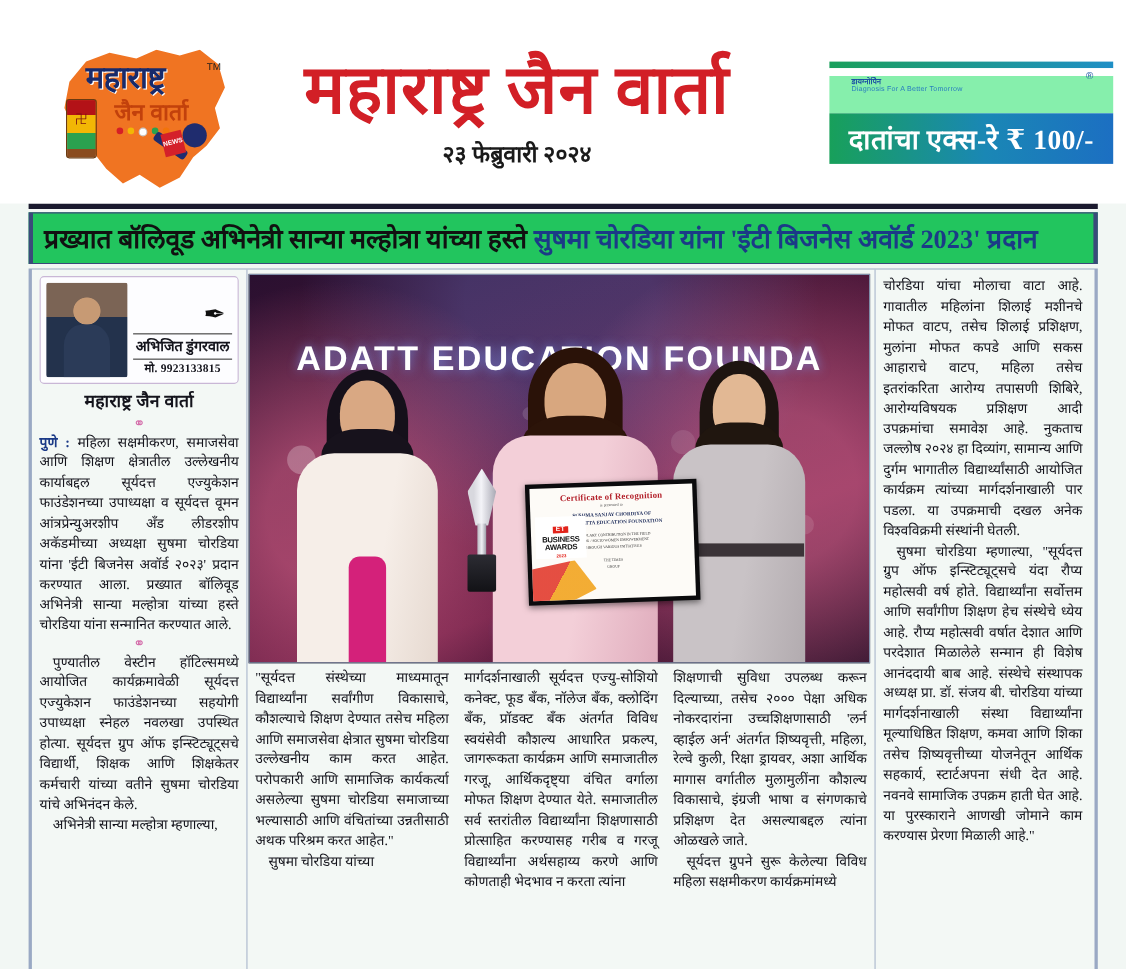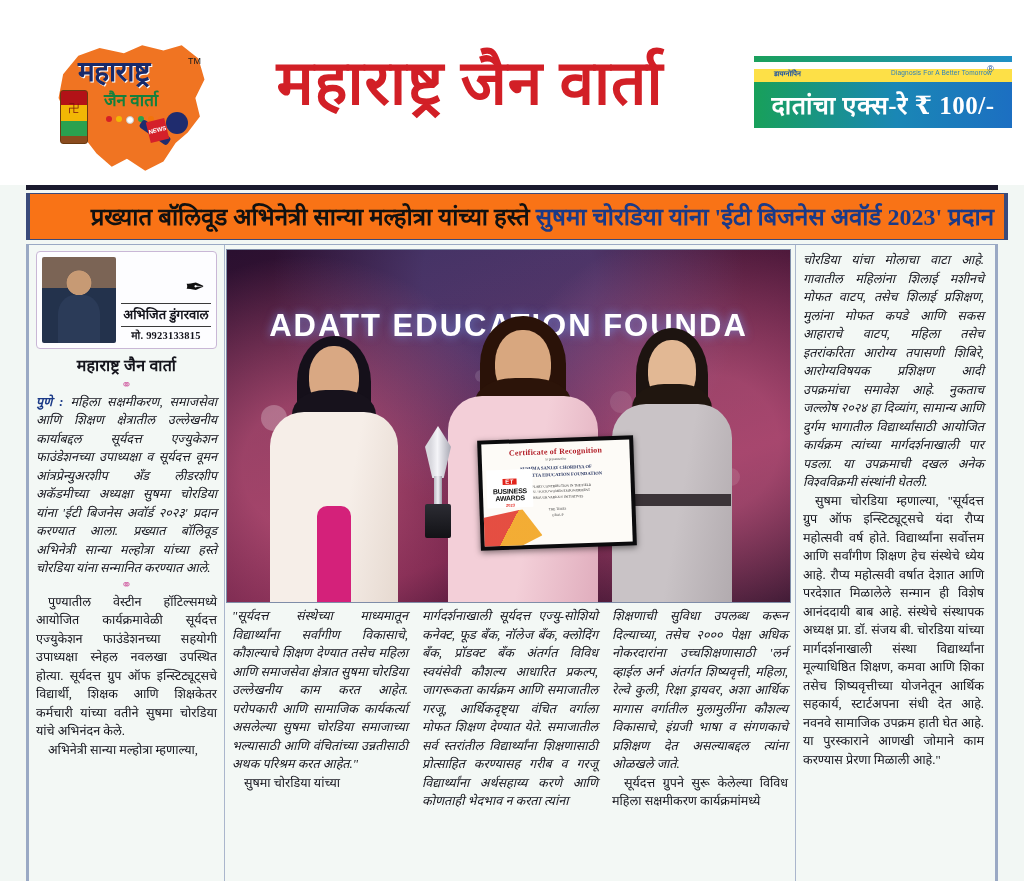--- a/index.html
+++ b/index.html
@@ -56,23 +56,23 @@
     font-weight: bold;
     color: #182a6b;
     letter-spacing: -0.5px;
     line-height: 1;
     text-shadow: 1px 1px 0 #ffffff;
   }
   .logo-sub {
     position: absolute;
     left: 56px;
     top: 56px;
-    font-size: 17px;
-    font-weight: bold;
-    color: #15803d;
+    font-size: 21px;
+    font-weight: bold;
+    color: #c2410c;
     line-height: 1;
   }
   .logo-tm {
     position: absolute;
     left: 140px;
     top: 20px;
     font-size: 9px;
     color: #1a1a1a;
     font-family: "Liberation Sans", sans-serif;
   }
@@ -216,22 +216,23 @@
     position: absolute;
     top: 2px;
     right: 18px;
     font-size: 9px;
     color: #1c52a3;
     font-family: "Liberation Sans", sans-serif;
   }
   .ad-subrow {
     display: flex;
     justify-content: space-between;
-    padding: 0 20px 4px 20px;
-    background: #fde047;
+    padding: 0 20px 18px 20px;
+    background: #86efac;
+    flex-direction: column;
   }
   .ad-marathi-small {
     font-size: 7px;
     color: #1c52a3;
     font-weight: bold;
   }
   .ad-tagline {
     font-size: 6.5px;
     color: #2a7fbf;
     font-family: "Liberation Sans", sans-serif;
@@ -248,27 +249,27 @@
     letter-spacing: 0.5px;
   }
 
   
   .rule-thick {
     height: 5px;
     background: #1a1a2e;
     margin: 0 26px;
   }
   .headline-bar {
-    margin: 3px 16px 0 26px;
+    margin: 3px 26px 0 26px;
     border: 1px solid #3a4a7a;
     border-left-width: 4px;
     border-right-width: 4px;
-    background: #f97316;
+    background: #22c55e;
     padding: 5px 10px 7px 10px;
-    text-align: right;
+    text-align: left;
     white-space: nowrap;
     overflow: hidden;
   }
   .headline-a {
     font-size: 24px;
     font-weight: bold;
     color: #111111;
   }
   .headline-b {
     font-size: 24px;
@@ -389,21 +390,21 @@
     position: absolute;
     left: 0; right: 0; top: -4px;
     text-align: center;
     color: #d36aa8;
     font-size: 13px;
     background: #f3f8f5;
     padding: 0 3px;
   }
 
   p.para { margin: 0 0 0 0; text-indent: 12px; }
-  p.para.first { text-indent: 0; font-style: italic; }
+  p.para.first { text-indent: 0; }
 
   
   .photo-wrap {
     position: absolute;
     left: 197px;
     top: 4px;
     width: 563px;
     height: 352px;
     border: 1px solid #7f8da8;
     background: #0d0712;
@@ -611,20 +612,21 @@
       </div>
       <div class="logo-mic">
         <div class="head"></div>
         <div class="stick"></div>
         <div class="flag">NEWS</div>
       </div>
     </div>
 
     <div class="title-block">
       <div class="title-main">महाराष्ट्र जैन वार्ता</div>
+      <div class="title-date">२३ फेब्रुवारी २०२४</div>
     </div>
 
     <div class="ad-block">
       <div class="ad-topbar"></div>
       <div class="ad-logo-row">
         <span class="ad-reg">®</span>
       </div>
       <div class="ad-subrow">
         <span class="ad-marathi-small">डायग्नोपेिन</span>
         <span class="ad-tagline">Diagnosis For A Better Tomorrow</span>

